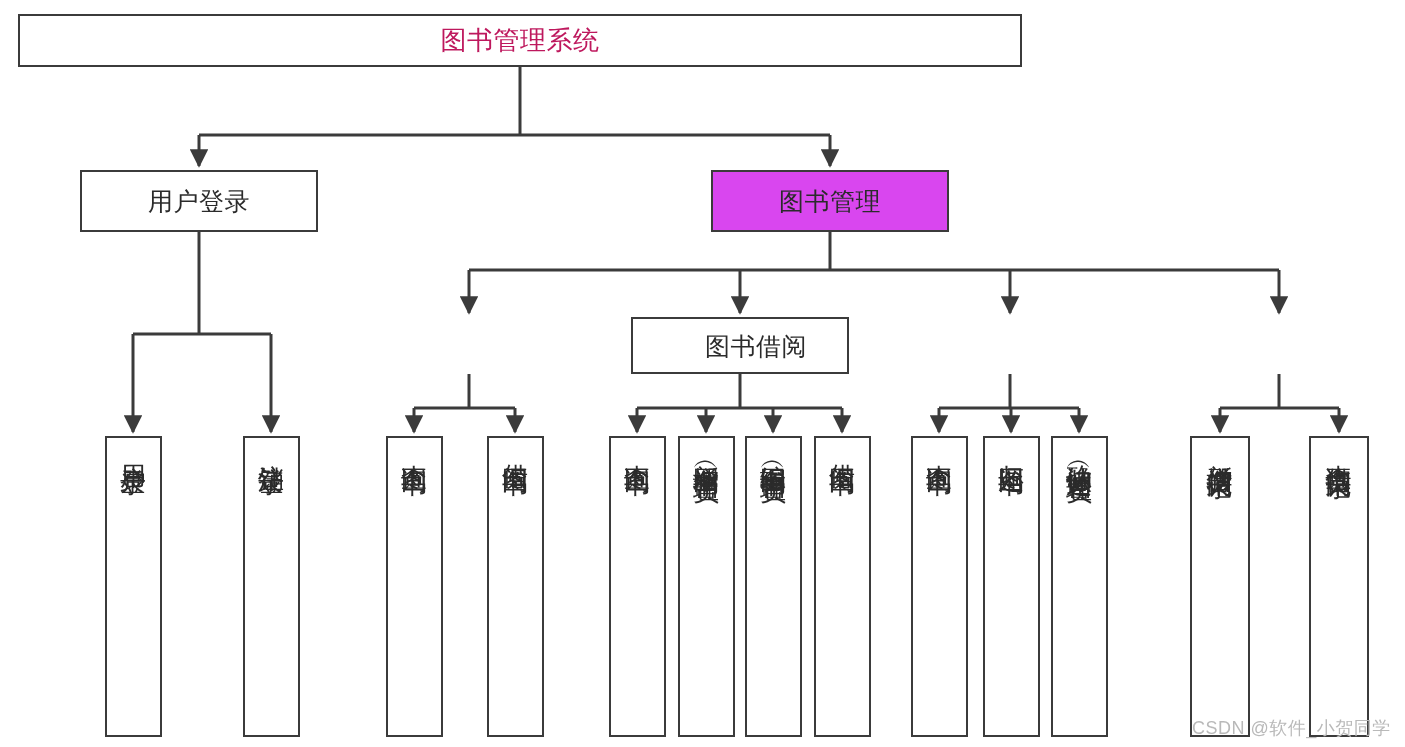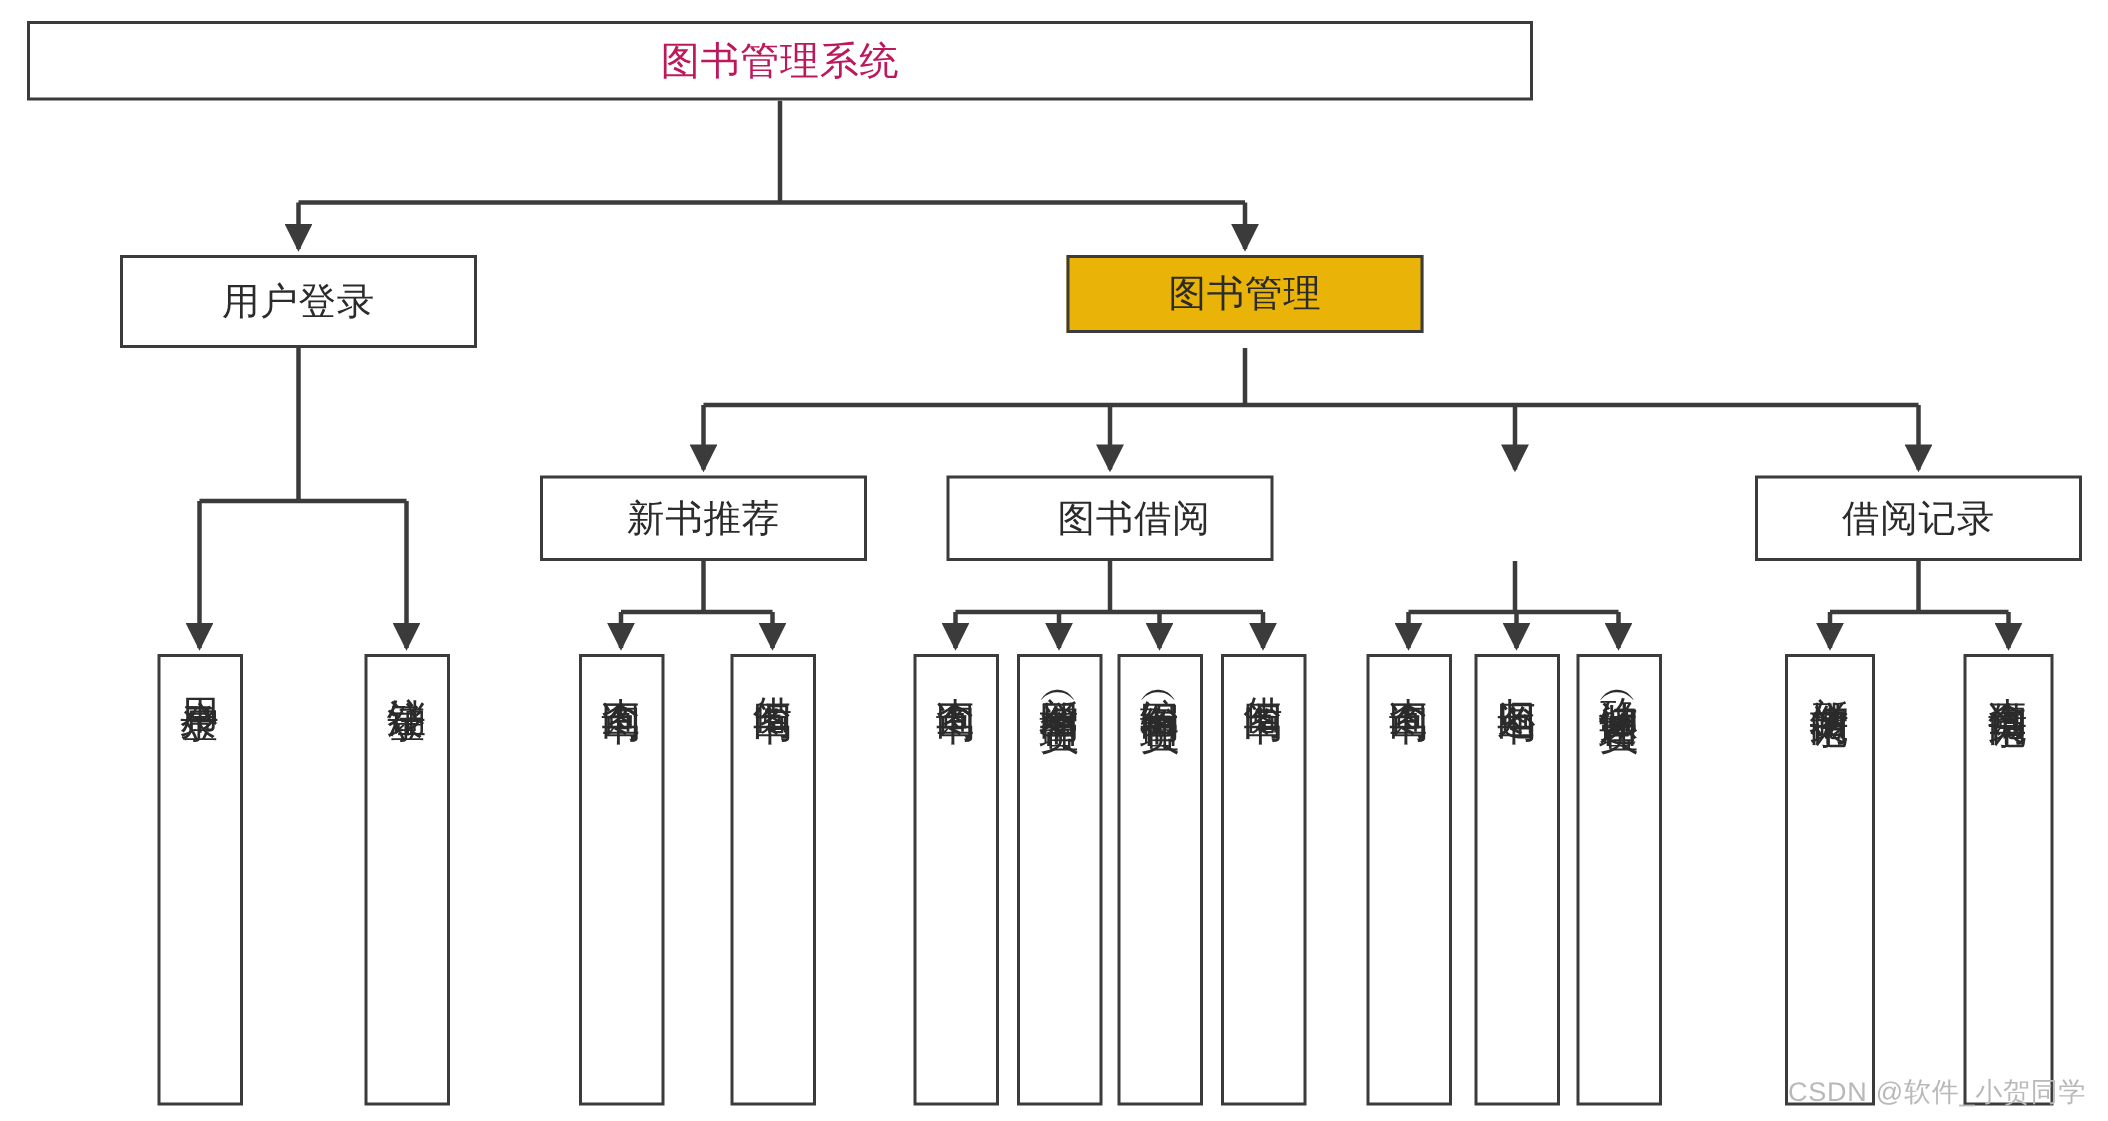--- a/index.html
+++ b/index.html
@@ -130,32 +130,26 @@
     </g>
   </svg>
 
   <div class="node root horiz" style="left: 18px; top: 14px; width: 1004px; height: 53px; border-color: rgb(59, 59, 59); background: rgb(255, 255, 255); color: #be185d;">
     <span class="lbl">图书管理系统</span>
   </div>
 
   <div class="node horiz" style="left: 80px; top: 170px; width: 238px; height: 62px; border-color: rgb(59, 59, 59); background: rgb(255, 255, 255); color: rgb(43, 43, 43);">
     <span class="lbl">用户登录</span>
   </div>
-  <div class="node horiz" style="left: 711px; top: 170px; width: 238px; height: 52px; border-color: rgb(59, 59, 59); background: #eab308; color: rgb(43, 43, 43);">
+  <div class="node horiz" style="left: 711px; top: 170px; width: 238px; height: 62px; border-color: rgb(59, 59, 59); background: #d946ef; color: rgb(43, 43, 43);">
     <span class="lbl">图书管理</span>
   </div>
 
-  <div class="node horiz" style="left: 360px; top: 317px; width: 218px; height: 57px; border-color: rgb(59, 59, 59); background: rgb(255, 255, 255); color: rgb(43, 43, 43);">
-    <span class="lbl">新书推荐</span>
-  </div>
   <div class="node horiz" style="left: 631px; top: 317px; width: 218px; height: 57px; border-color: rgb(59, 59, 59); background: rgb(255, 255, 255); color: rgb(43, 43, 43); padding-left: 32px;">
     <span class="lbl">图书借阅</span>
-  </div>
-  <div class="node horiz" style="left: 1170px; top: 317px; width: 218px; height: 57px; border-color: rgb(59, 59, 59); background: rgb(255, 255, 255); color: rgb(43, 43, 43);">
-    <span class="lbl">借阅记录</span>
   </div>
 
   <div class="node vert" style="left: 105px; top: 436px; width: 57px; height: 301px; border-color: rgb(59, 59, 59); background: rgb(255, 255, 255); color: rgb(43, 43, 43);">
     <span class="lbl">用户登录</span>
   </div>
   <div class="node vert" style="left: 243px; top: 436px; width: 57px; height: 301px; border-color: rgb(59, 59, 59); background: rgb(255, 255, 255); color: rgb(43, 43, 43);">
     <span class="lbl">注销登录</span>
   </div>
   <div class="node vert" style="left: 386px; top: 436px; width: 57px; height: 301px; border-color: rgb(59, 59, 59); background: rgb(255, 255, 255); color: rgb(43, 43, 43);">
     <span class="lbl">查询图书</span>

